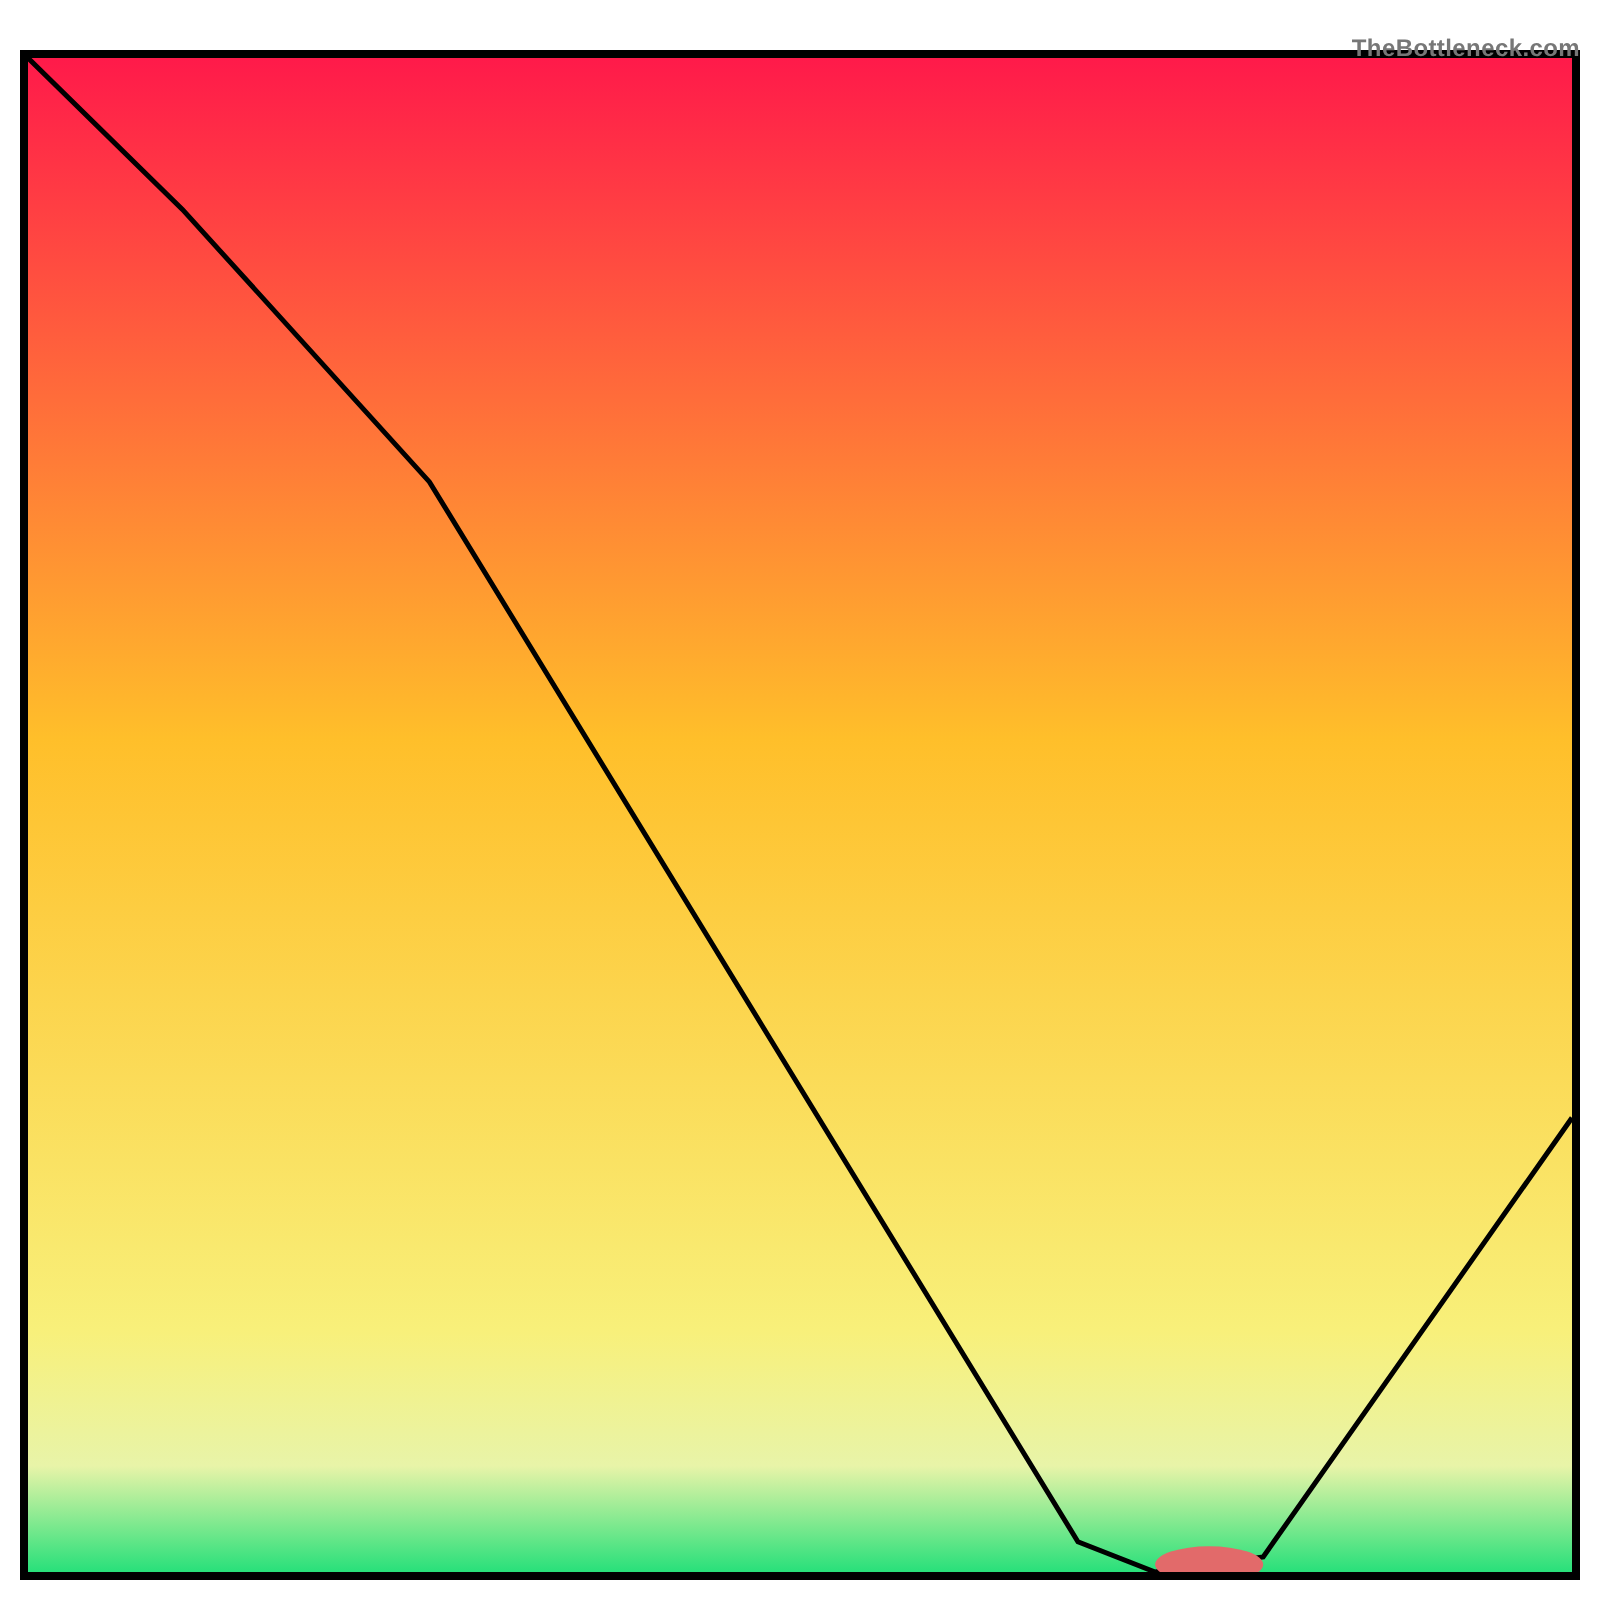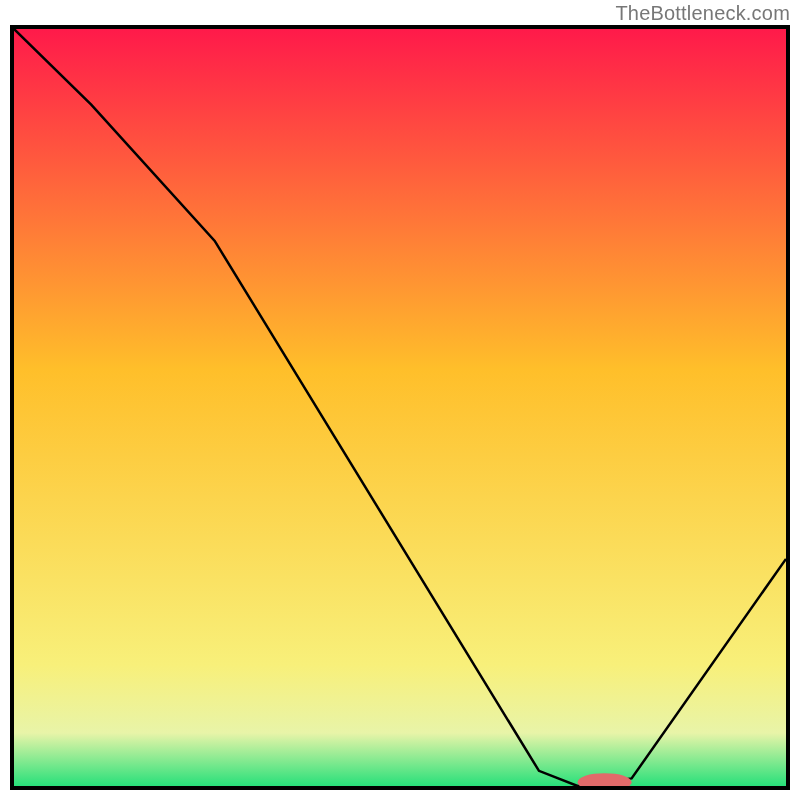--- a/index.html
+++ b/index.html
@@ -11,24 +11,24 @@
     font-family: Arial, Helvetica, sans-serif;
     background: #ffffff;
   }
   .container {
     position: relative;
     width: 800px;
     height: 800px;
   }
   .watermark {
     position: absolute;
-    top: 2px;
+    top: 17px;
     right: 10px;
-    font-size: 20px;
-    font-weight: normal;
+    font-size: 12px;
+    font-weight: bold;
     color: #777;
     z-index: 20;
     letter-spacing: 0.2px;
   }
   .plot-frame {
     position: absolute;
     left: 10px;
     top: 25px;
     width: 780px;
     height: 765px;

